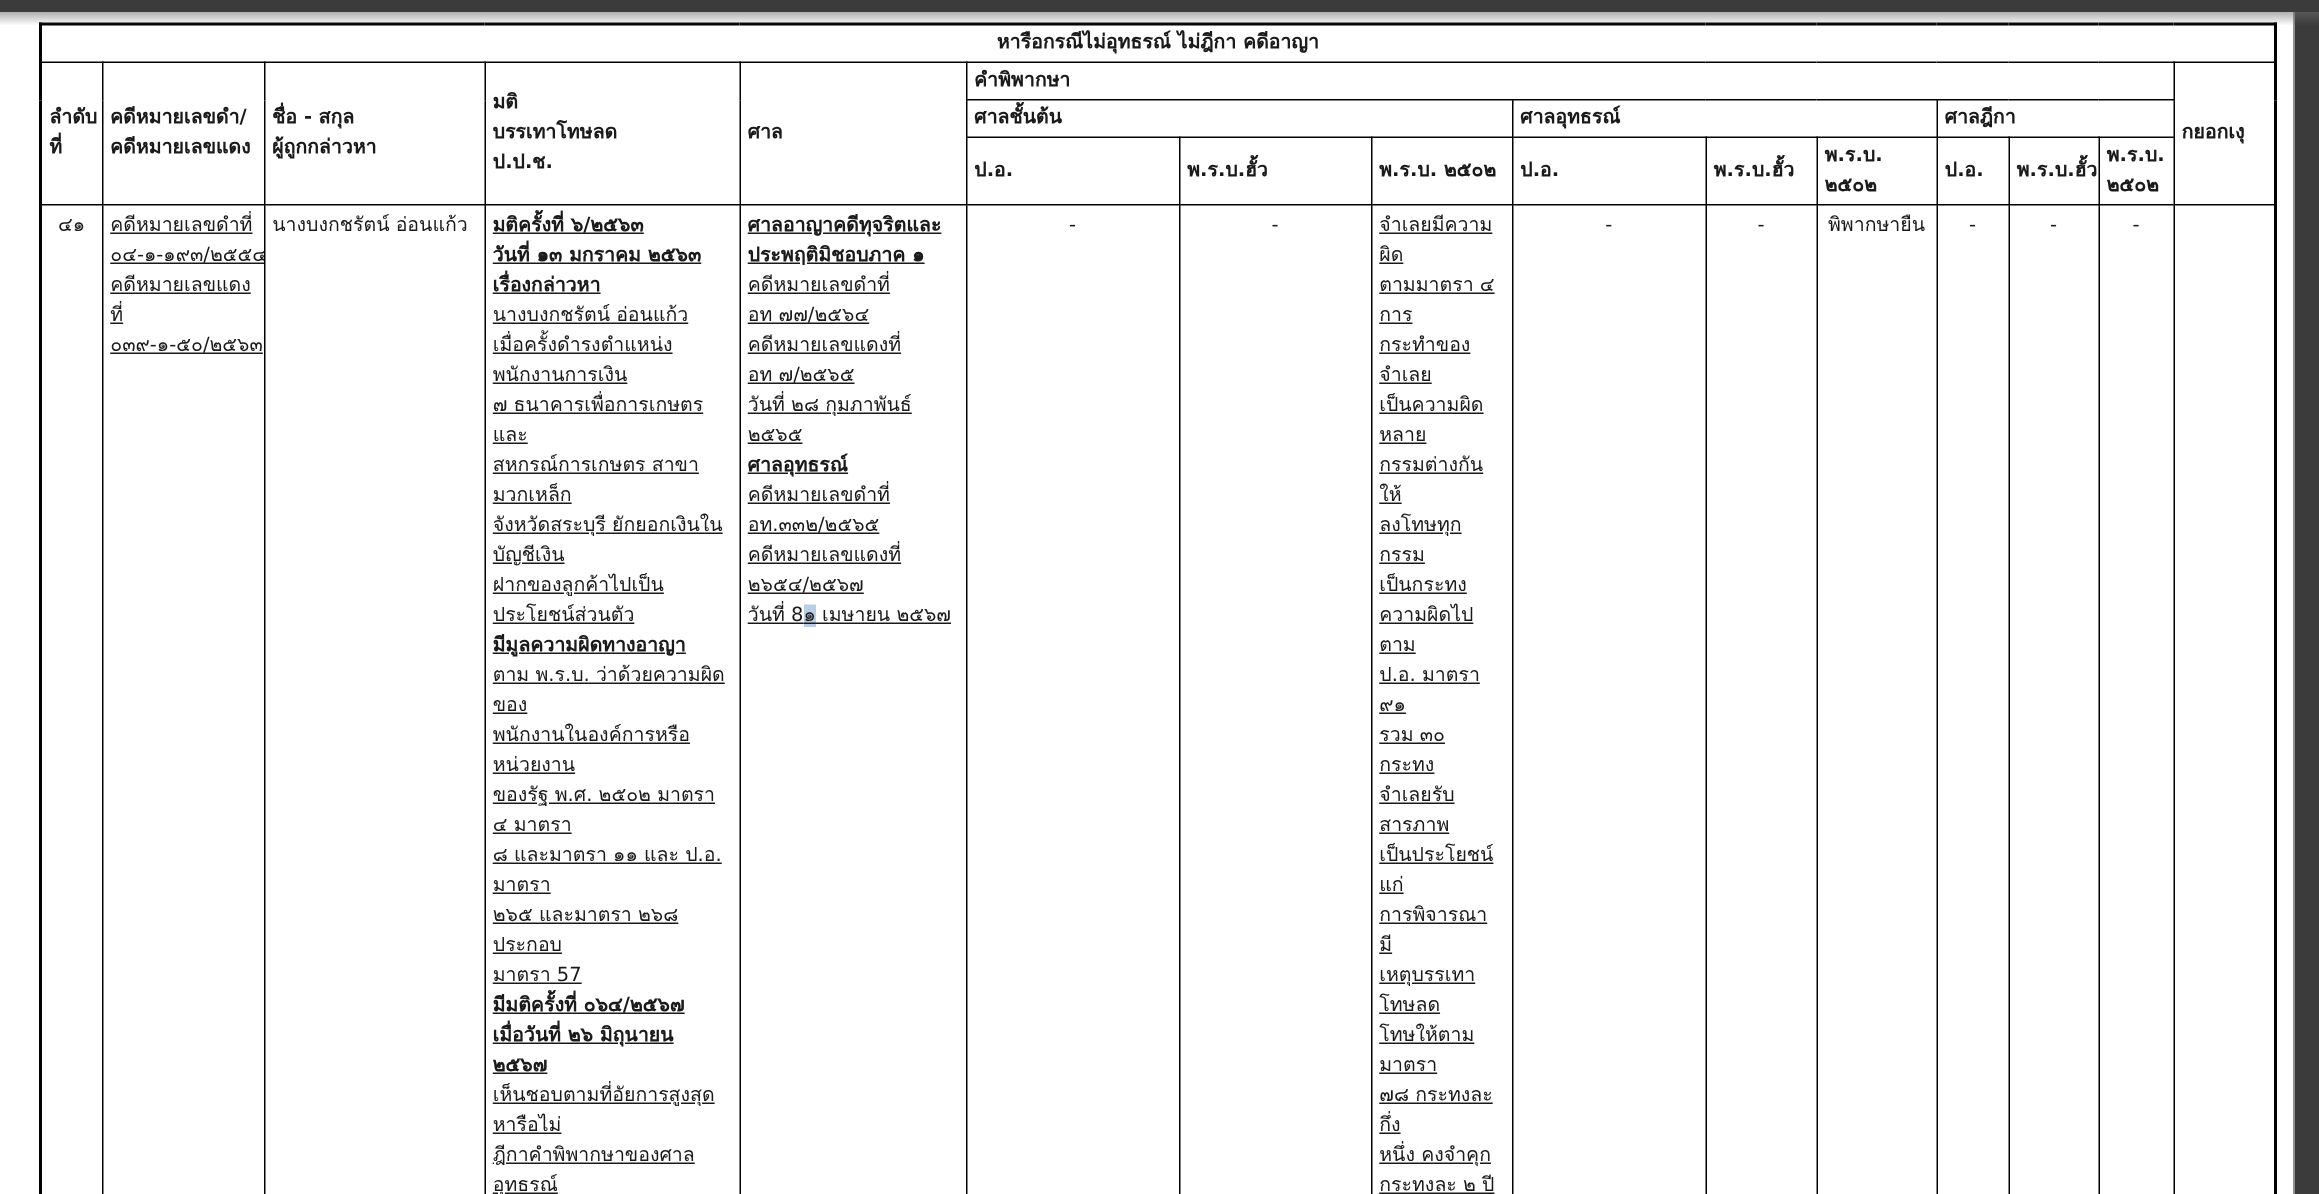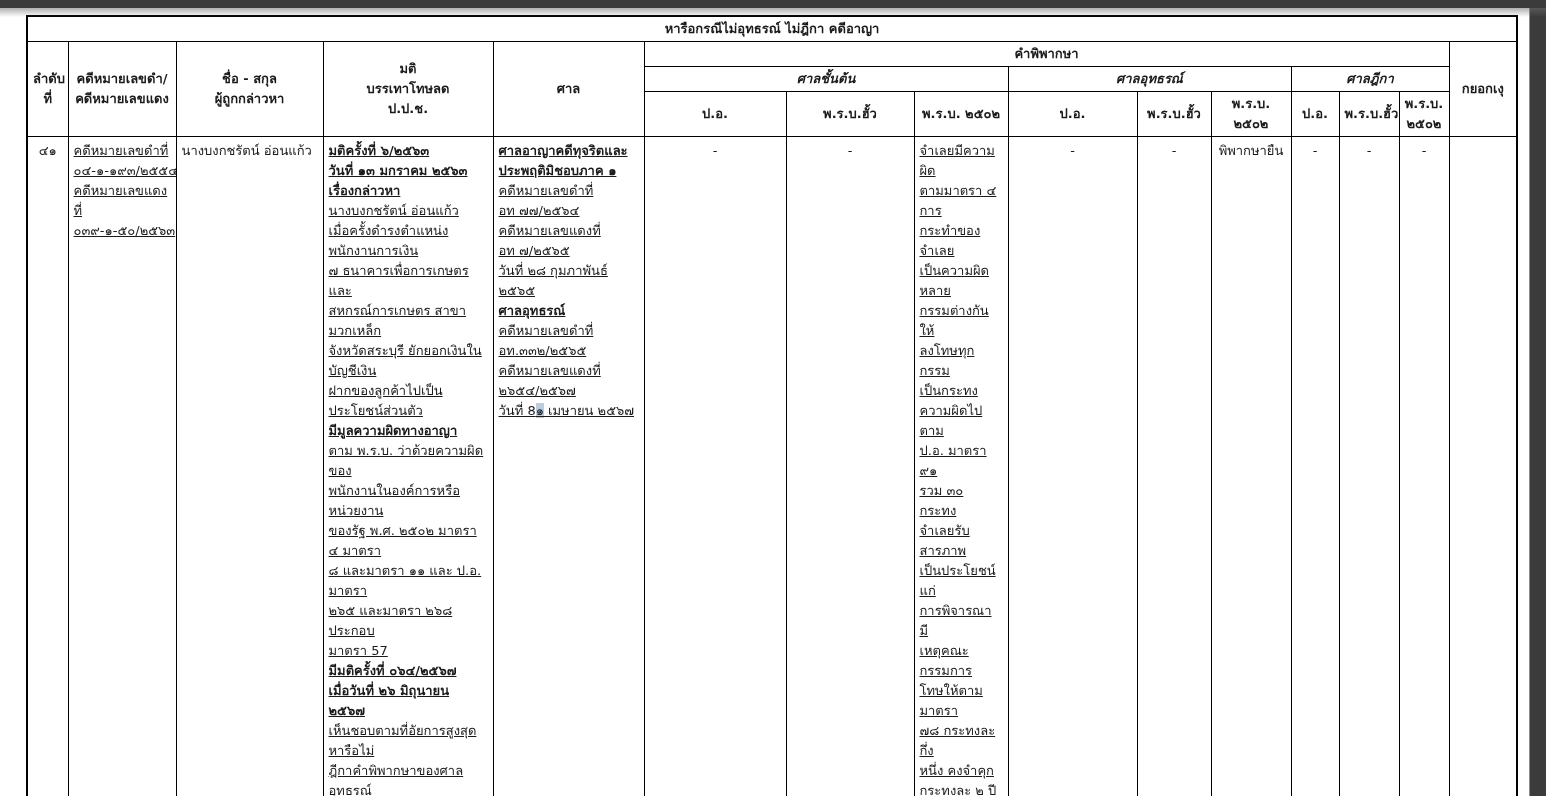--- a/index.html
+++ b/index.html
@@ -27,23 +27,23 @@
   }
   table.doc td{
     border:1px solid var(--border);
     padding:2px 5px;
     font-size:13px;
     line-height:20px;
     overflow:hidden;
     vertical-align:middle;
   }
   td.title-cell{height:22px;text-align:center;font-weight:bold;font-size:13.5px;padding:0 4px;}
-  td.hdr{text-align:center;font-weight:bold;white-space:pre-line;font-size:13px;line-height:16px;}
+  td.hdr{text-align:left;font-weight:bold;white-space:pre-line;font-size:13px;line-height:16px;}
   tr.hrow2 td{height:23px;}
-  tr.hrow3 td{height:23px;font-style:italic;}
+  tr.hrow3 td{height:23px;}
   tr.hrow4 td{height:35px;}
   tr.data td{vertical-align:top;height:680px;padding-top:4px;}
   td.center{text-align:center;}
   .b{font-weight:bold;}
   .hl{background:var(--hl);}
   .lines div{min-height:20px;text-decoration:underline;}
 </style>
 </head>
 <body>
 
@@ -163,21 +163,21 @@
           <div><span>เป็นความผิดหลาย</span></div>
           <div><span>กรรมต่างกันให้</span></div>
           <div><span>ลงโทษทุกกรรม</span></div>
           <div><span>เป็นกระทง</span></div>
           <div><span>ความผิดไป ตาม</span></div>
           <div><span>ป.อ. มาตรา ๙๑</span></div>
           <div><span>รวม ๓๐ กระทง</span></div>
           <div><span>จำเลยรับสารภาพ</span></div>
           <div><span>เป็นประโยชน์แก่</span></div>
           <div><span>การพิจารณา มี</span></div>
-          <div><span>เหตุคณะกรรมการ</span></div>
+          <div><span>เหตุบรรเทาโทษลด</span></div>
           <div><span>โทษให้ตามมาตรา</span></div>
           <div><span> ๗๘ กระทงละกึ่ง</span></div>
           <div><span>หนึ่ง คงจำคุก</span></div>
           <div><span>กระทงละ ๒ ปี ๖</span></div>
         </td>
     <td class="center">-</td>
     <td class="center">-</td>
     <td class="center">พิพากษายืน</td>
     <td class="center">-</td>
     <td class="center">-</td>

